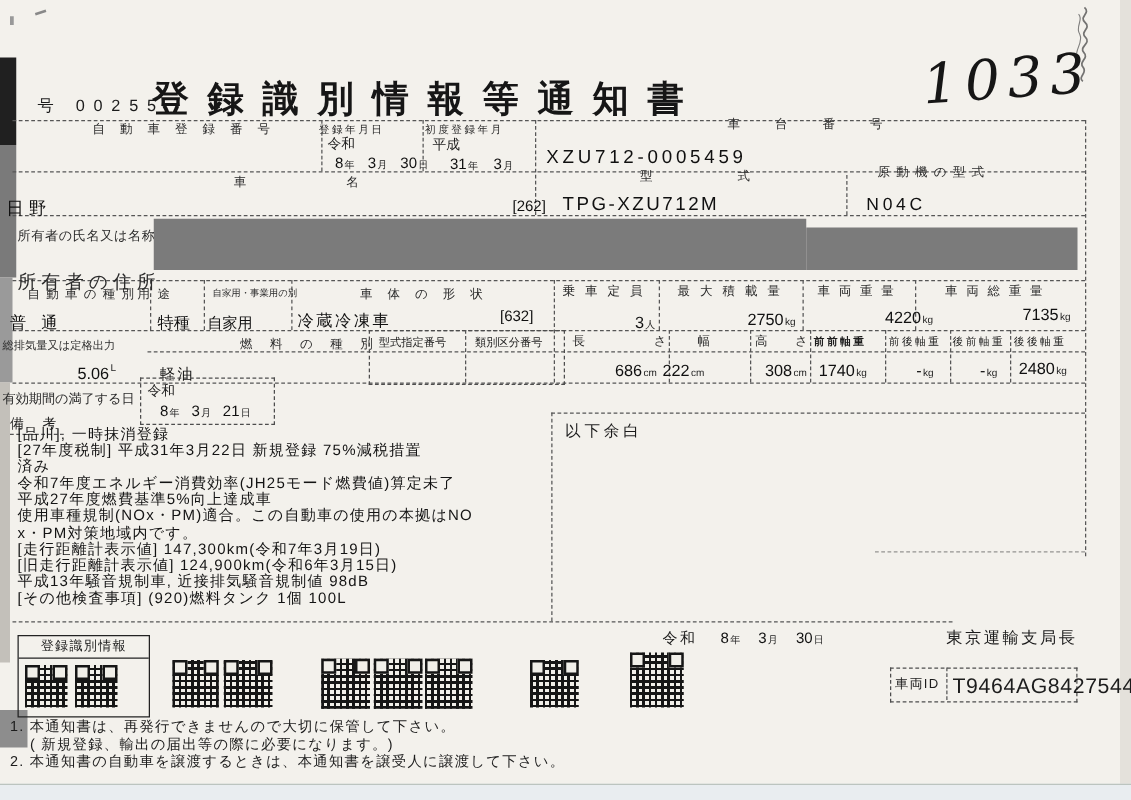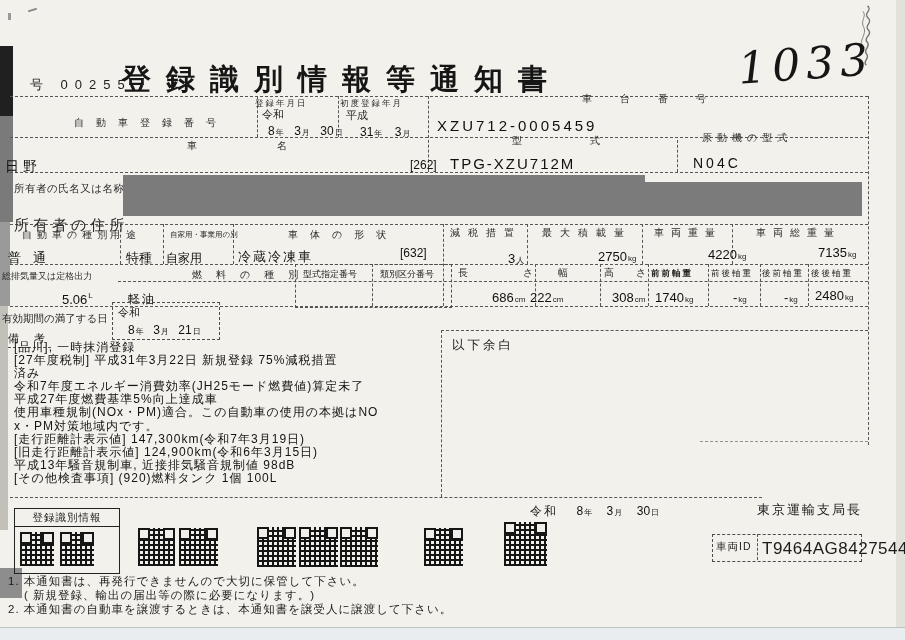--- a/index.html
+++ b/index.html
@@ -95,21 +95,21 @@
   <div class="vl" style="left:642px;top:224px;height:40px;"></div>
   <div class="vl" style="left:732px;top:224px;height:40px;"></div>
   <div class="vl" style="left:535px;top:264px;height:42px;"></div>
   <div class="vl" style="left:600px;top:264px;height:42px;"></div>
   <div class="vl" style="left:648px;top:264px;height:42px;"></div>
   <div class="vl" style="left:708px;top:264px;height:42px;"></div>
   <div class="vl" style="left:760px;top:264px;height:42px;"></div>
   <div class="vl" style="left:808px;top:264px;height:42px;"></div>
   <div class="vl" style="left:441px;top:330px;height:167px;"></div>
 
-  <div class="abs lbl" style="left:74px;top:116px;letter-spacing:12px;">自動車登録番号</div>
+  <div class="abs lbl" style="left:74px;top:96px;letter-spacing:12px;">自動車登録番号</div>
   <div class="abs lbl-sm" style="left:255px;top:98px;letter-spacing:2px;">登録年月日</div>
   <div class="abs lbl-sm" style="left:340px;top:98px;letter-spacing:2px;">初度登録年月</div>
   <div class="abs lbl spread28" style="left:582px;top:92px;">車台番号</div>
 
   <div class="abs era" style="left:262px;top:107px;">令和</div>
   <div class="abs" style="left:268px;top:121px;">
     <span class="val" style="font-size:12px;">8</span><span class="unit">年</span>
     <span class="val" style="font-size:12px;margin-left:6px;">3</span><span class="unit">月</span>
     <span class="val" style="font-size:12px;margin-left:6px;">30</span><span class="unit">日</span>
   </div>
@@ -130,21 +130,21 @@
 
   <div class="abs lbl" style="left:14px;top:182px;font-size:10.5px;letter-spacing:.5px;">所有者の氏名又は名称</div>
   <div class="abs lbl" style="left:14px;top:216px;font-size:15px;letter-spacing:4px;">所有者の住所</div>
   <div class="redact" style="left:123px;top:175px;width:522px;height:41px;"></div>
   <div class="redact" style="left:645px;top:182px;width:217px;height:34px;"></div>
 
   <div class="abs lbl" style="left:22px;top:228px;letter-spacing:5px;">自動車の種別</div>
   <div class="abs lbl" style="left:110px;top:228px;letter-spacing:6px;">用途</div>
   <div class="abs" style="left:170px;top:230px;font-size:7.5px;color:#2b2b2b;">自家用・事業用の別</div>
   <div class="abs lbl spread12" style="left:288px;top:228px;">車体の形状</div>
-  <div class="abs lbl" style="left:450px;top:226px;letter-spacing:8px;">減税措置</div>
+  <div class="abs lbl" style="left:450px;top:226px;letter-spacing:8px;">乗車定員</div>
   <div class="abs lbl" style="left:542px;top:226px;letter-spacing:8px;">最大積載量</div>
   <div class="abs lbl" style="left:654px;top:226px;letter-spacing:7px;">車両重量</div>
   <div class="abs lbl" style="left:756px;top:226px;letter-spacing:7px;">車両総重量</div>
 
   <div class="abs val spread12" style="left:8px;top:249px;">普通</div>
   <div class="abs val" style="left:126px;top:249px;">特種</div>
   <div class="abs val" style="left:166px;top:250px;font-size:12px;">自家用</div>
   <div class="abs val" style="left:238px;top:248px;letter-spacing:2px;">冷蔵冷凍車</div>
   <div class="abs val" style="left:400px;top:246px;font-size:12px;">[632]</div>
   <div class="abs" style="left:508px;top:249px;">

